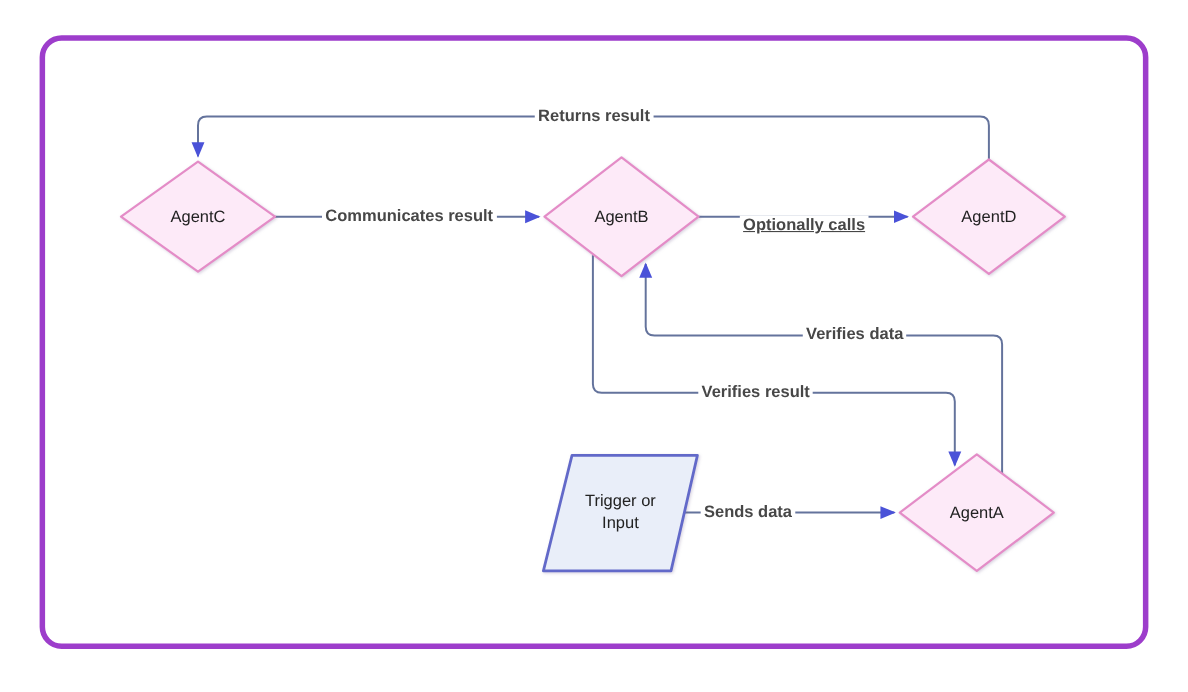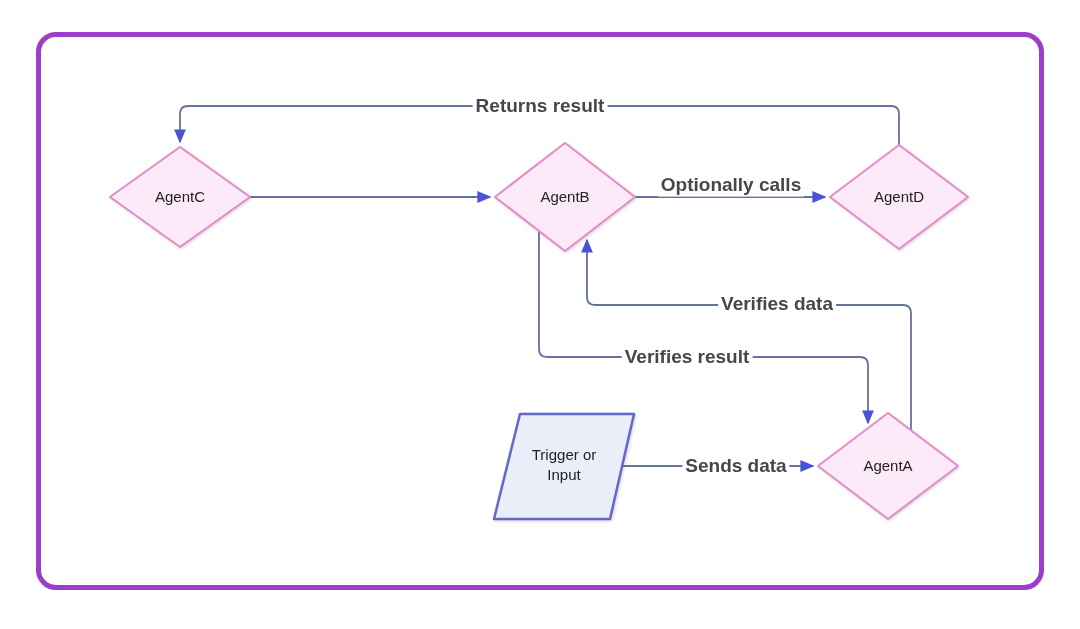--- a/index.html
+++ b/index.html
@@ -42,21 +42,21 @@
     font-family: "Liberation Sans", sans-serif;
     font-size: 15px;
     fill: #222222;
   }
   .edge-label {
     position: absolute;
     transform: translate(-50%, -50%);
     background: #ffffff;
     padding: 0 3px;
     font-family: "Liberation Sans", sans-serif;
-    font-size: 19px;
+    font-size: 15px;
     font-weight: bold;
     color: #474747;
     white-space: nowrap;
     line-height: 1.2;
   }
 </style>
 </head>
 <body>
 
 <div class="stage">
@@ -91,18 +91,19 @@
       <text class="node-label" x="180" y="202">AgentC</text>
       <text class="node-label" x="565" y="202">AgentB</text>
       <text class="node-label" x="899" y="202">AgentD</text>
       <text class="node-label" x="888" y="471">AgentA</text>
       <text class="node-label" x="564" y="460">Trigger or</text>
       <text class="node-label" x="564" y="480">Input</text>
     </g>
   </svg>
 
   <div class="edge-label" style="left:540px; top:106px;">Returns result</div>
-  <div class="edge-label" style="left:731px; top:185px;">Optionally calls</div>
+  <div class="edge-label" style="left:372px; top:197px;">Communicates result</div>
+  <div class="edge-label" style="left:731px; top:205px;text-decoration:underline;">Optionally calls</div>
   <div class="edge-label" style="left:777px; top:304px;">Verifies data</div>
   <div class="edge-label" style="left:687px; top:357px;">Verifies result</div>
-  <div class="edge-label" style="left:736px; top:466px;">Sends data</div>
+  <div class="edge-label" style="left:680px; top:466px;">Sends data</div>
 
 </div>
 
 </body></html>

